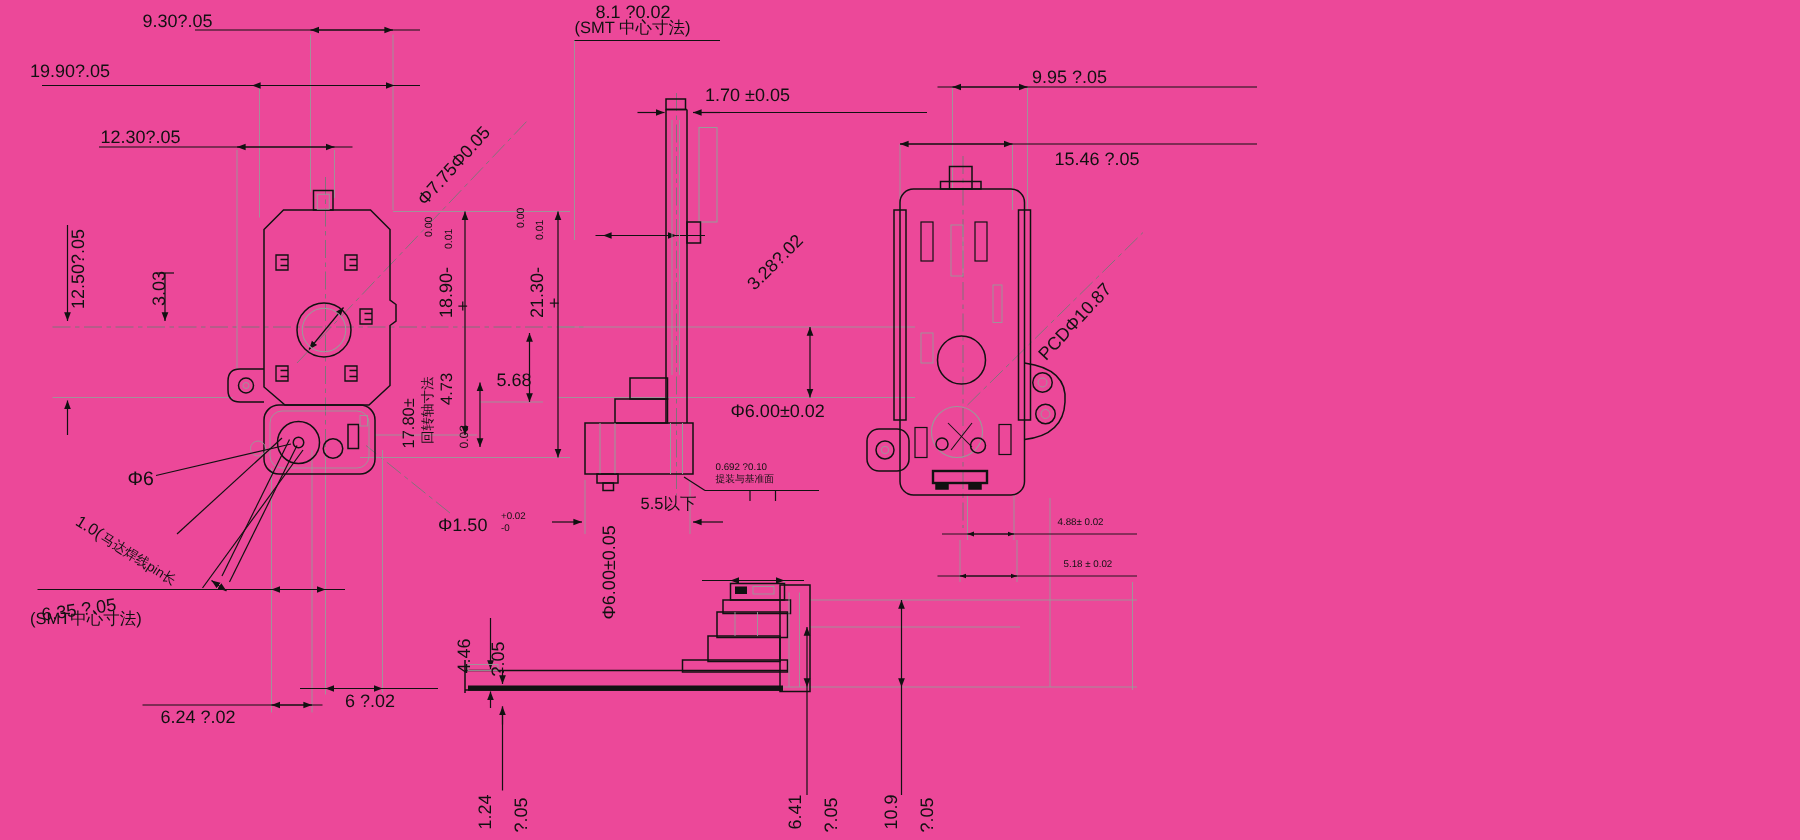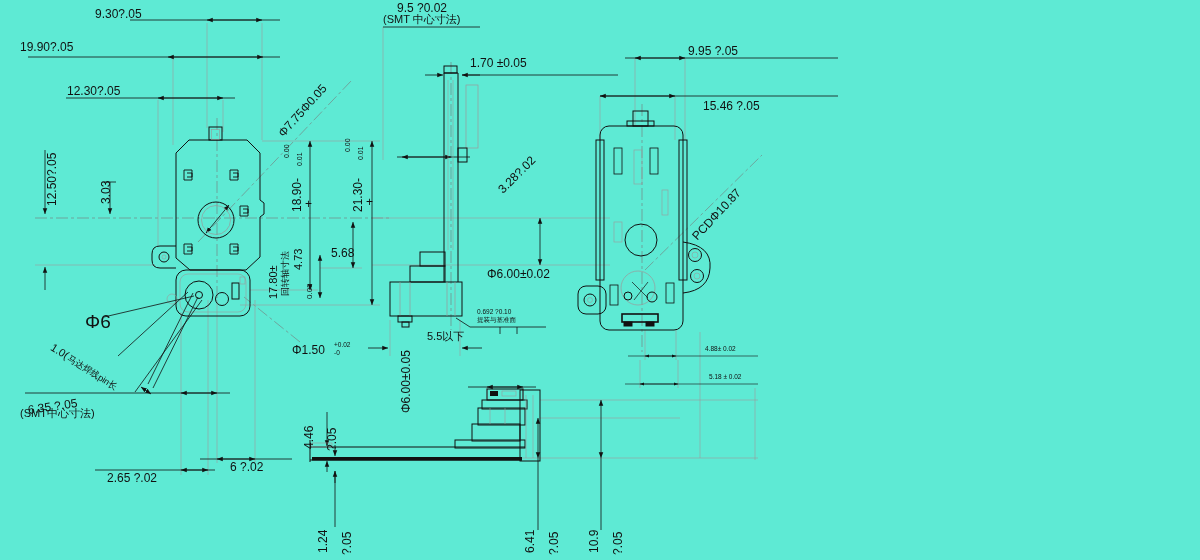--- a/index.html
+++ b/index.html
@@ -1,21 +1,21 @@
 <!DOCTYPE html>
 <html><head>
 <meta charset="utf-8">
 <style>
   html,body{margin:0;padding:0;background:#fff;}
-  #stage{position:relative;width:1200px;height:560px;background:#5eead4;overflow:hidden;
+  #stage{position:relative;width:1200px;height:560px;background:#ec4899;overflow:hidden;
          font-family:"Liberation Sans","DejaVu Sans",sans-serif;}
   #linework{position:absolute;left:0;top:0;}
   .lbl{position:absolute;font-family:"Liberation Sans","DejaVu Sans",sans-serif;
        font-size:12px;line-height:1;color:#111;white-space:nowrap;}
-  .s13{font-size:19px}.s11{font-size:11px}.s9{font-size:9px}
+  .s13{font-size:13px}.s11{font-size:11px}.s9{font-size:9px}
   .s8{font-size:8px}.s7{font-size:7px}.s6{font-size:6.5px}
   .r90{transform:rotate(-90deg);transform-origin:0 0;}
   .r45{transform:rotate(-45deg);transform-origin:0 0;}
   .r47{transform:rotate(-47deg);transform-origin:0 0;}
   .r48{transform:rotate(-48deg);transform-origin:0 0;}
   .r8m{transform:rotate(-8deg);transform-origin:0 0;}
   .rp32{transform:rotate(32deg);transform-origin:0 0;}
   .pinrow span{margin-right:1px;}
 </style>
 </head>
@@ -235,21 +235,21 @@
     <rect x="502" y="391" width="14" height="5" stroke="#9a9a9a" stroke-width="0.6"></rect>
     <rect x="520" y="390" width="20" height="71"></rect>
     <line x1="526" y1="395" x2="526" y2="458" stroke="#9a9a9a" stroke-width="0.6"></line>
     <line x1="533" y1="395" x2="533" y2="458" stroke="#9a9a9a" stroke-width="0.6"></line>
     <line x1="490" y1="408" x2="490" y2="424" stroke="#9a9a9a" stroke-width="0.6"></line>
     <line x1="505" y1="408" x2="505" y2="424" stroke="#9a9a9a" stroke-width="0.6"></line>
   </g>
 </svg>
 
 <div class="lbl" style="left:95px;top:8px">9.30?.05</div>
-<div class="lbl" style="left:397px;top:2px">9.5 ?0.02</div>
+<div class="lbl" style="left:397px;top:2px">8.1 ?0.02</div>
 <div class="lbl s11" style="left:383px;top:14px">(SMT 中心寸法)</div>
 <div class="lbl" style="left:20px;top:41px">19.90?.05</div>
 <div class="lbl" style="left:67px;top:85px">12.30?.05</div>
 <div class="lbl" style="left:470px;top:57px">1.70 ±0.05</div>
 <div class="lbl" style="left:688px;top:45px">9.95 ?.05</div>
 <div class="lbl" style="left:703px;top:100px">15.46 ?.05</div>
 
 <div class="lbl r48" style="left:276px;top:131px">Φ7.75Φ0.05</div>
 <div class="lbl r45" style="left:496px;top:187px">3.28?.02</div>
 <div class="lbl r47" style="left:690px;top:234px">PCDΦ10.87</div>
@@ -271,21 +271,21 @@
 <div class="lbl r90 s11" style="left:268px;top:299px">17.80±</div>
 <div class="lbl r90 s9" style="left:281px;top:296px">回转轴寸法</div>
 <div class="lbl r90 s11" style="left:293px;top:270px">4.73</div>
 <div class="lbl r90 s8" style="left:306px;top:299px">0.03</div>
 
 <div class="lbl s13" style="left:85px;top:312px">Φ6</div>
 <div class="lbl rp32 pinrow" style="left:55px;top:341px"><span class="s11">1.0(</span><span class="s9">马达焊线pin长</span></div>
 
 <div class="lbl r8m" style="left:27px;top:404px">6.35 ?.05</div>
 <div class="lbl s11" style="left:20px;top:408px">(SMT中心寸法)</div>
-<div class="lbl" style="left:107px;top:472px">2.65 ?.02</div>
+<div class="lbl" style="left:107px;top:472px">6.24 ?.02</div>
 <div class="lbl" style="left:230px;top:461px">6 ?.02</div>
 
 <div class="lbl" style="left:292px;top:344px">Φ1.50</div>
 <div class="lbl s6" style="left:334px;top:342px">+0.02</div>
 <div class="lbl s6" style="left:334px;top:350px">-0</div>
 
 <div class="lbl r90" style="left:400px;top:413px">Φ6.00±0.05</div>
 <div class="lbl s11" style="left:427px;top:331px">5.5以下</div>
 <div class="lbl s6" style="left:477px;top:309px">0.692 ?0.10</div>
 <div class="lbl s6" style="left:477px;top:317px">提装与基准面</div>

